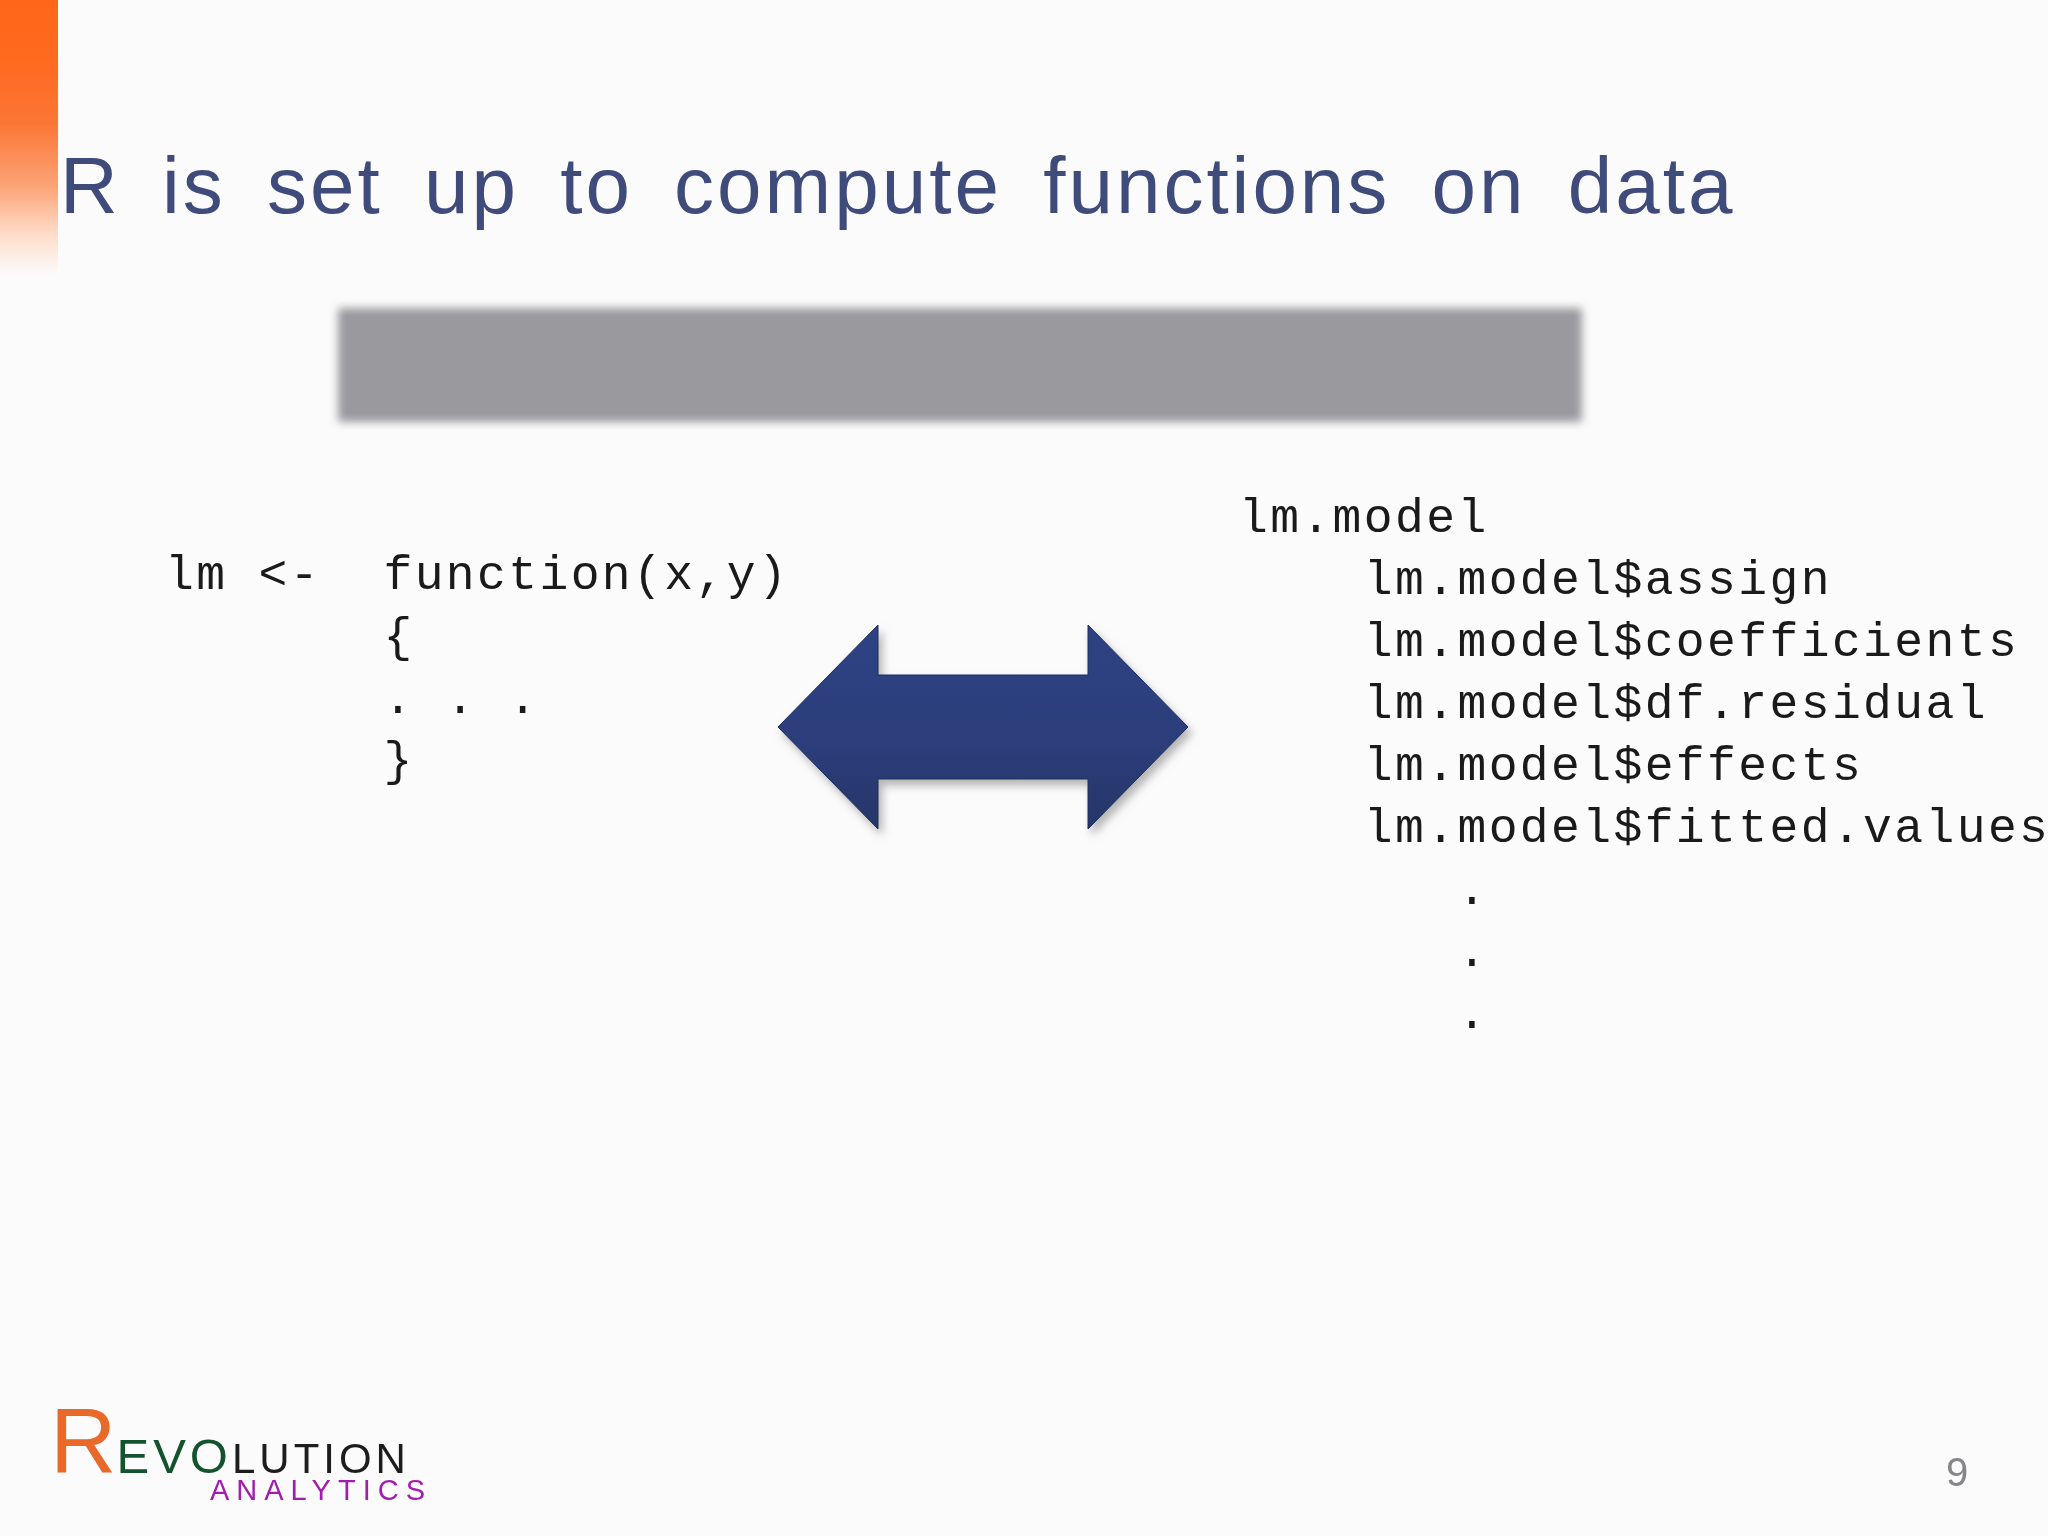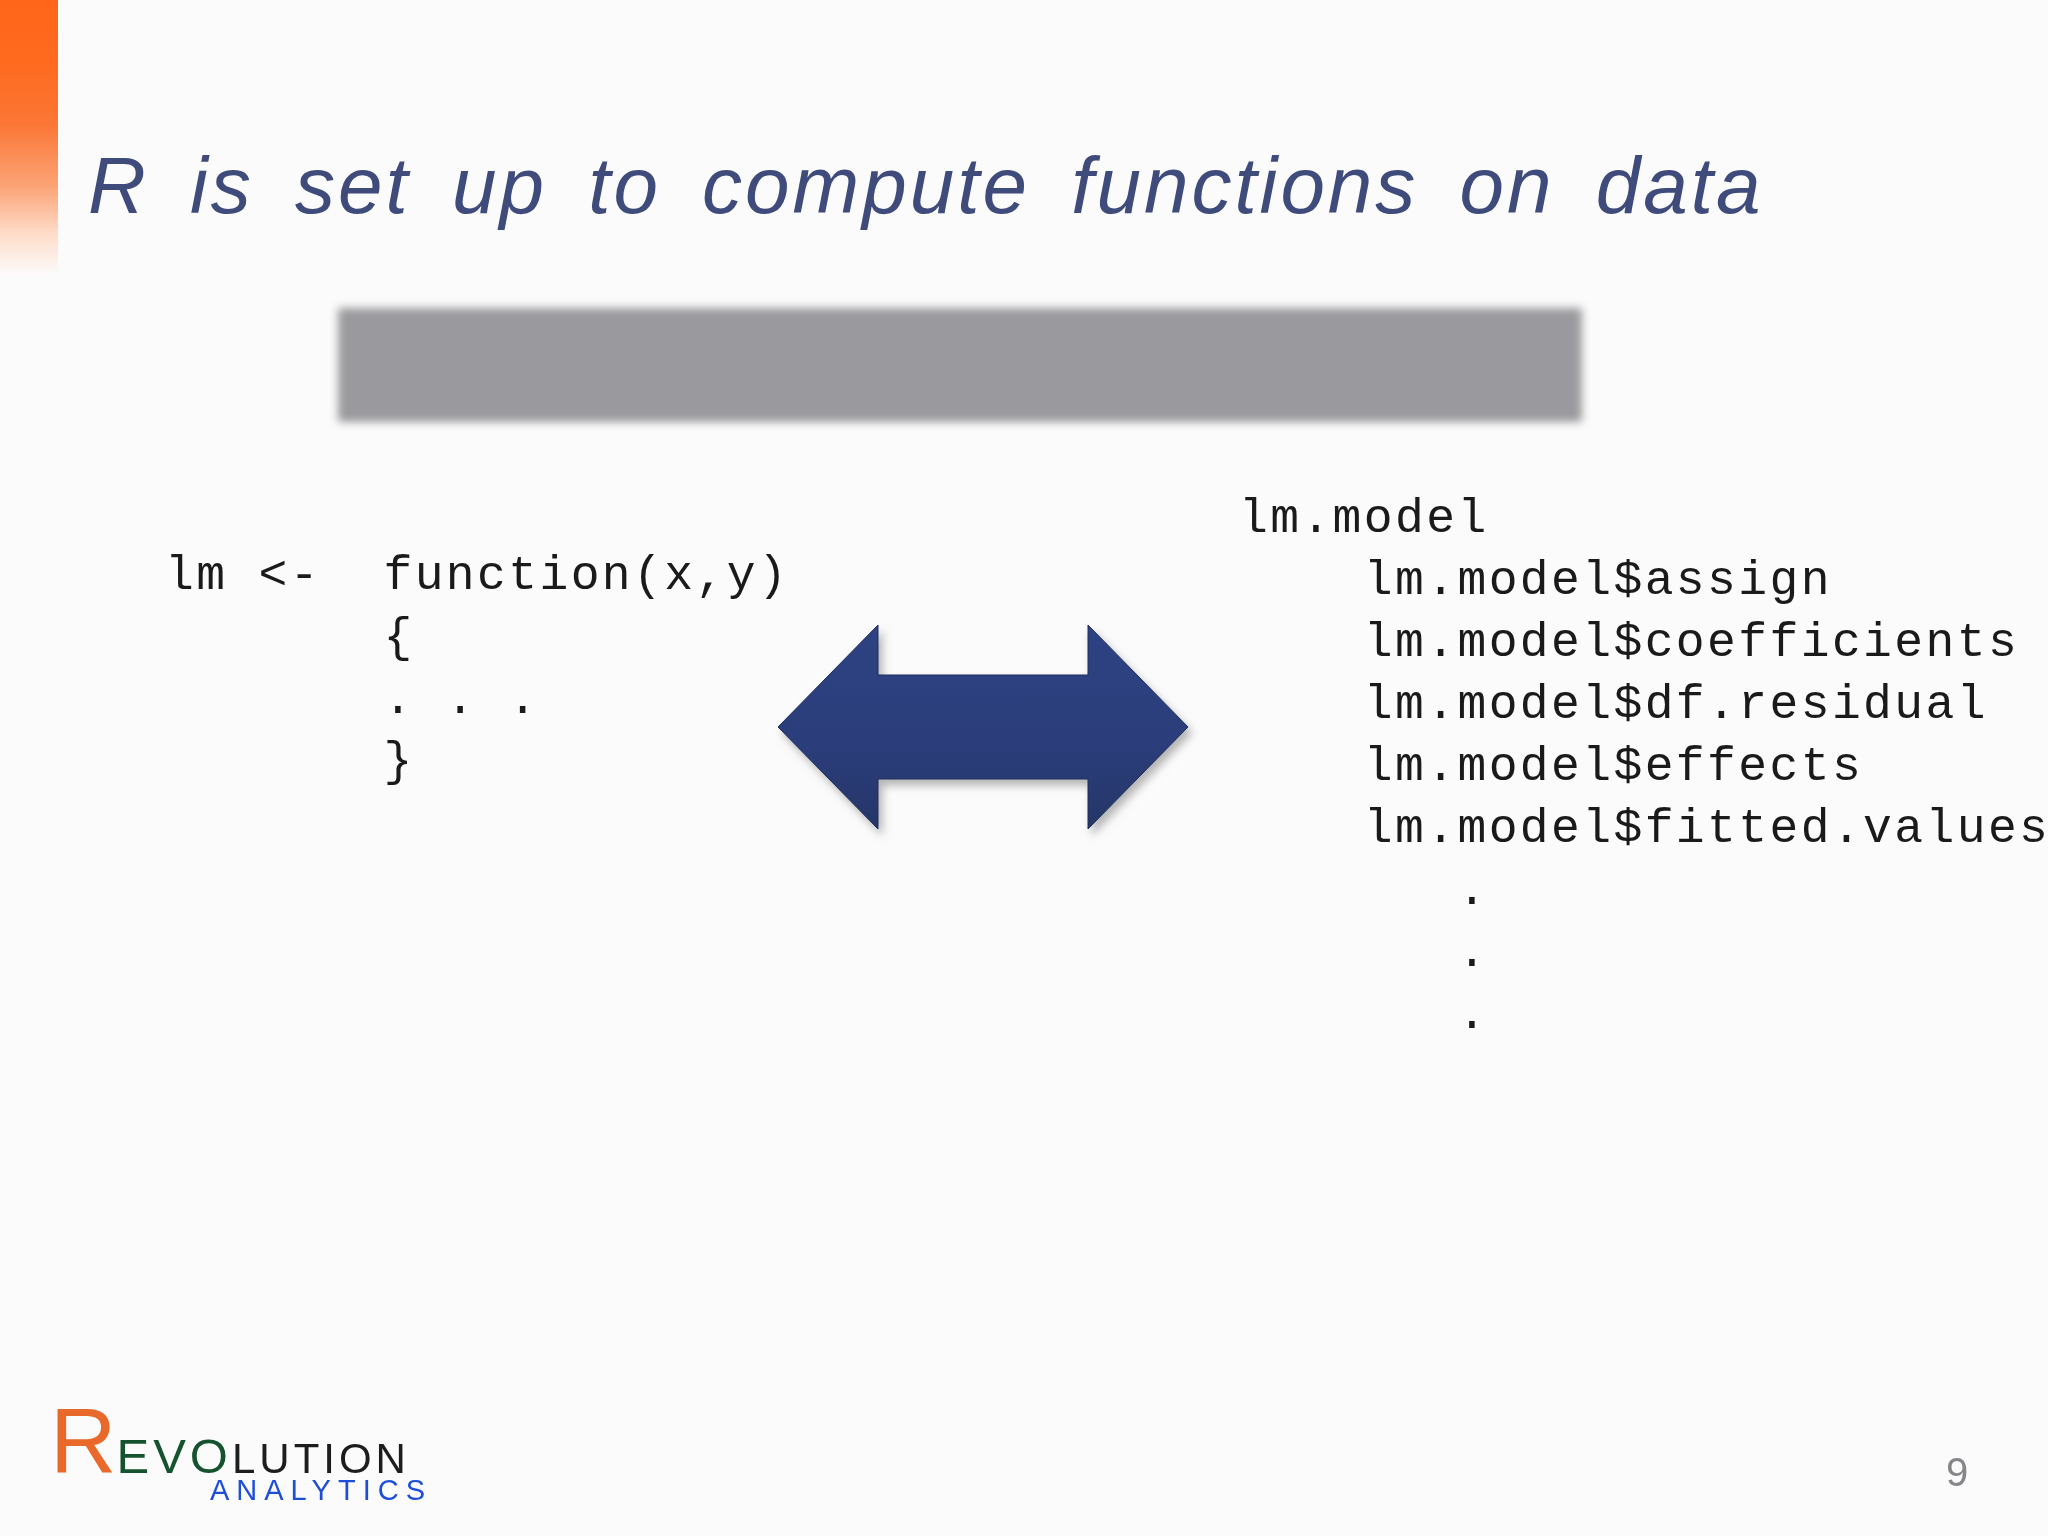--- a/index.html
+++ b/index.html
@@ -9,25 +9,24 @@
     background:#fcfbfb; overflow:hidden;
     font-family:"Liberation Sans", sans-serif;
   }
   .accent-strip {
     position:absolute; left:0; top:0; width:58px; height:275px;
     background:linear-gradient(180deg,
       #ff6619 0%, #ff6a1f 22%, #fb7635 45%,
       #fca477 68%, #fedcc9 85%, #fcfbfb 100%);
   }
   .slide-title {
-    position:absolute; left:88px; top:146px;
+    position:absolute; left:60px; top:146px;
     font-size:80px; line-height:80px; font-weight:400;
     color:#3e4b7b; letter-spacing:3px; word-spacing:16px;
     white-space:nowrap;
-    font-style:italic;
   }
   .gray-bar {
     position:absolute; left:338px; top:308px; width:1244px; height:114px;
     background:#9a999d; filter:blur(4px); border-radius:2px;
   }
   .code {
     position:absolute;
     font-family:"Liberation Mono", monospace;
     font-size:48px; line-height:62px; letter-spacing:2.4px;
     color:#1a1a1a; white-space:pre;
@@ -45,21 +44,21 @@
     letter-spacing:0;
   }
   .logo-evo {
     font-size:49px; color:#14532d; font-weight:400; letter-spacing:4px;
   }
   .logo-lution {
     font-size:42px; color:#1d1d1d; font-weight:400; letter-spacing:4px;
   }
   .logo-line2 {
     text-align:right; margin-top:-10px;
-    font-size:29px; color:#1d4ed8; letter-spacing:7px; font-weight:400;
+    font-size:29px; color:#a21caf; letter-spacing:7px; font-weight:400;
   }
   .page-number {
     position:absolute; left:1946px; top:1450px;
     font-size:40px; color:#86868a;
   }
 </style>
 </head>
 <body>
 
 <div class="slide">

